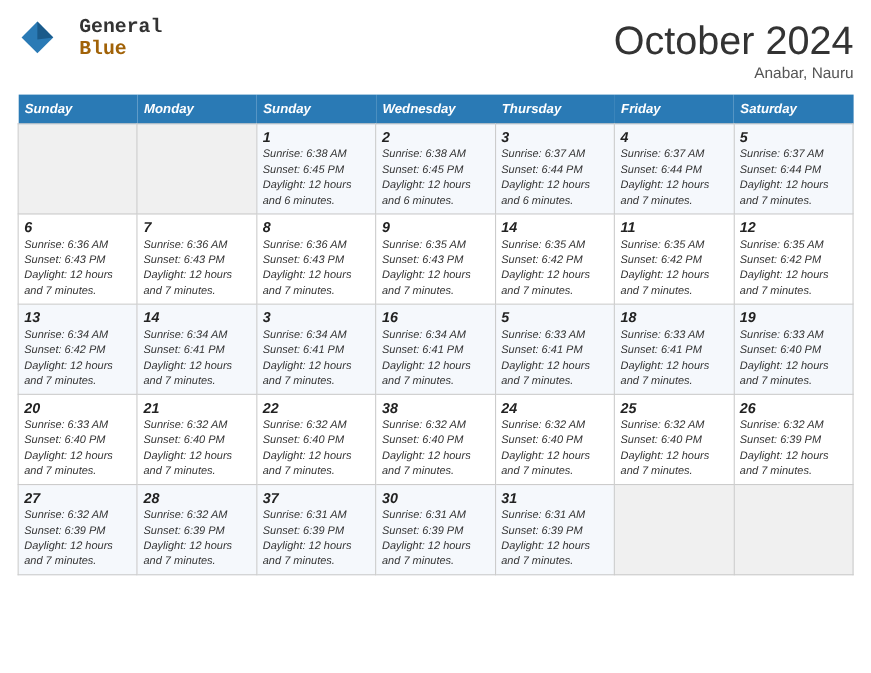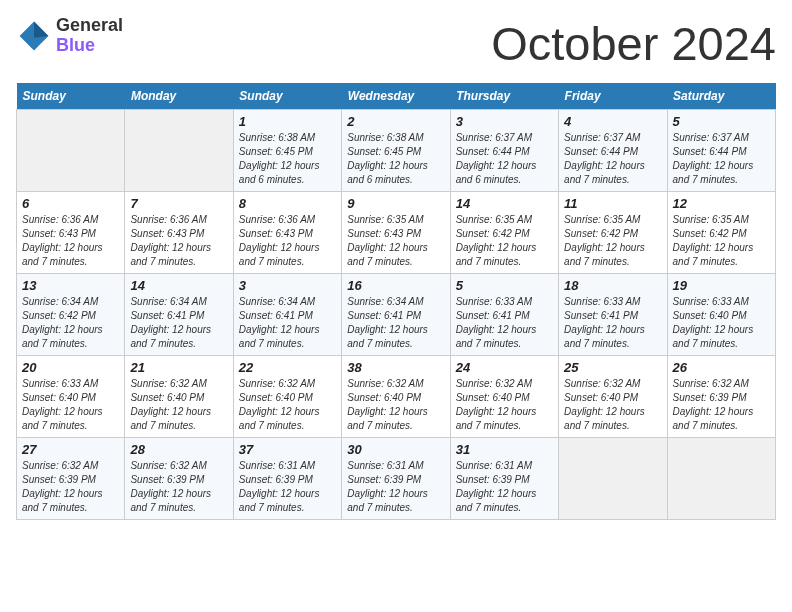--- a/index.html
+++ b/index.html
@@ -11,39 +11,40 @@
       padding: 16px;
     }
     .header-area {
       display: flex;
       justify-content: space-between;
       align-items: flex-start;
       margin-bottom: 12px;
     }
     .logo {
       display: flex;
-      align-items: center;
-      gap: 4px;
+      align-items: flex-start;
+      gap: 20px;
+      font-family: Liberation Mono, monospace;
     }
     .logo-text {
       font-size: 18px;
       font-weight: bold;
       line-height: 1.1;
     }
     .logo-general { color: #333; }
-    .logo-blue { color: #8b5cf6; }
+    .logo-blue { color: #a16207; }
     .logo-icon {
       width: 36px;
       height: 36px;
     }
     .title-area {
       text-align: right;
     }
     .month-title {
-      font-size: 47px;
+      font-size: 36px;
       font-weight: normal;
       color: #333;
     }
     .subtitle {
       font-size: 14px;
       color: #555;
     }
     table {
       width: 100%;
       border-collapse: collapse;
@@ -96,20 +97,21 @@
       <polygon points="20,4 36,20 20,36 4,20" fill="#2a7ab5"></polygon>
       <polygon points="20,4 36,20 20,22" fill="#1a5a8a"></polygon>
     </svg>
     <div class="logo-text">
       <div class="logo-general">General</div>
       <div class="logo-blue">Blue</div>
     </div>
   </div>
   <div class="title-area">
     <div class="month-title">October 2024</div>
+    <div class="subtitle">Anabar, Nauru</div>
   </div>
 </div>
 
 <table>
   <thead>
     <tr>
     <th>Sunday</th>
         <th>Monday</th>
         <th>Sunday</th>
         <th>Wednesday</th>

